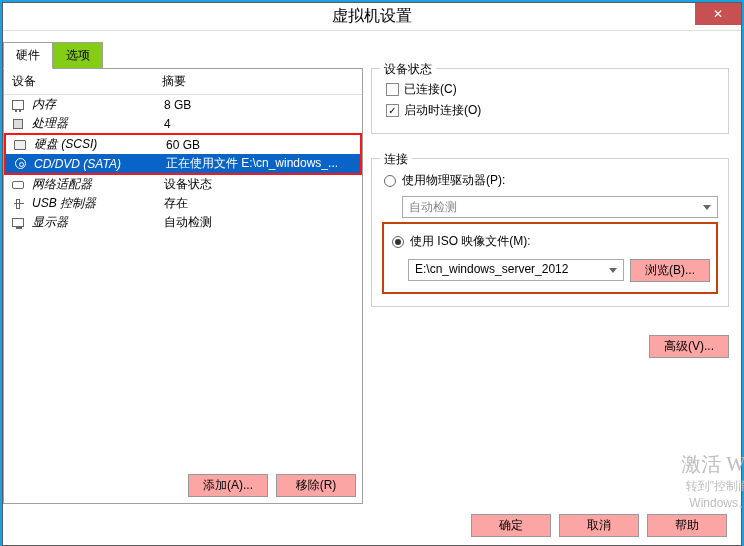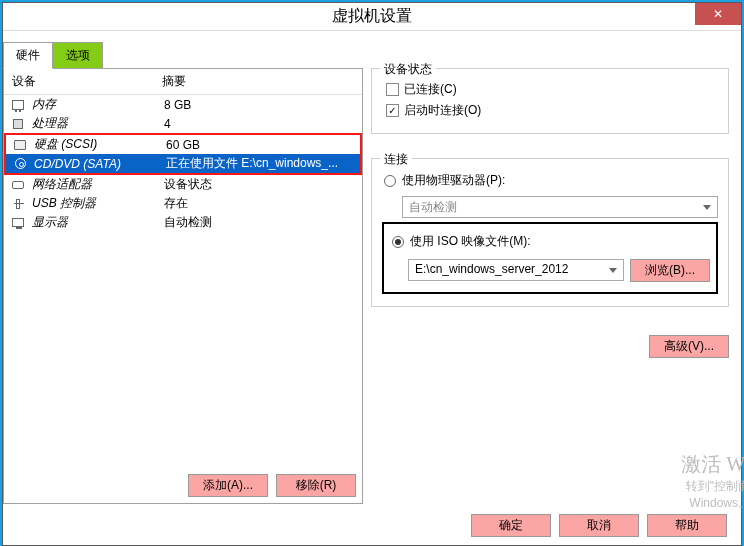--- a/index.html
+++ b/index.html
@@ -36,21 +36,21 @@
 .group { border: 1px solid #d0d0d0; padding: 10px 10px 12px 10px; position: relative; }
 .group-title { position: absolute; top: -8px; left: 8px; background: #fff; padding: 0 4px; }
 .chk-row { display: flex; align-items: center; gap: 5px; padding: 2px 4px; }
 .chk { width: 13px; height: 13px; border: 1px solid #888; display: inline-flex; align-items: center; justify-content: center; font-size: 10px; }
 .radio-row { display: flex; align-items: center; gap: 6px; padding: 3px 2px; }
 .radio { width: 12px; height: 12px; border: 1px solid #666; border-radius: 50%; display: inline-flex; align-items: center; justify-content: center; }
 .radio.on::after { content: ""; width: 6px; height: 6px; background: #333; border-radius: 50%; }
 .combo { height: 22px; border: 1px solid #aaa; background: #fff; padding: 2px 18px 2px 6px; position: relative; width: 100%; color: #888; }
 .combo.enabled { color: #000; }
 .combo::after { content: ""; position: absolute; right: 6px; top: 8px; border-left: 4px solid transparent; border-right: 4px solid transparent; border-top: 5px solid #666; }
-.iso-block { border: 2px solid #000000; padding: 6px 6px 10px 6px; margin-top: 4px; }
+.iso-block { border: 2px solid #c2410c; padding: 6px 6px 10px 6px; margin-top: 4px; }
 .iso-inner { display: flex; gap: 6px; margin-top: 6px; padding-left: 18px; }
 .iso-path { flex: 1; }
 .btn { height: 23px; padding: 0 12px; border: 1px solid #999; background: #fca5a5; cursor: pointer; display: inline-flex; align-items: center; justify-content: center; min-width: 80px; }
 .indent { padding-left: 20px; margin-top: 4px; }
 .adv-row { display: flex; justify-content: flex-end; padding: 4px 0 0 0; }
 
 .footer { display: flex; justify-content: flex-end; gap: 8px; padding: 10px 2px 0 2px; border-top: 0; }
 
 .watermark { position: absolute; right: -6px; bottom: 34px; color: #bdbdbd; text-align: right; pointer-events: none; }
 .watermark .big { font-size: 20px; font-family: "Microsoft YaHei"; }

